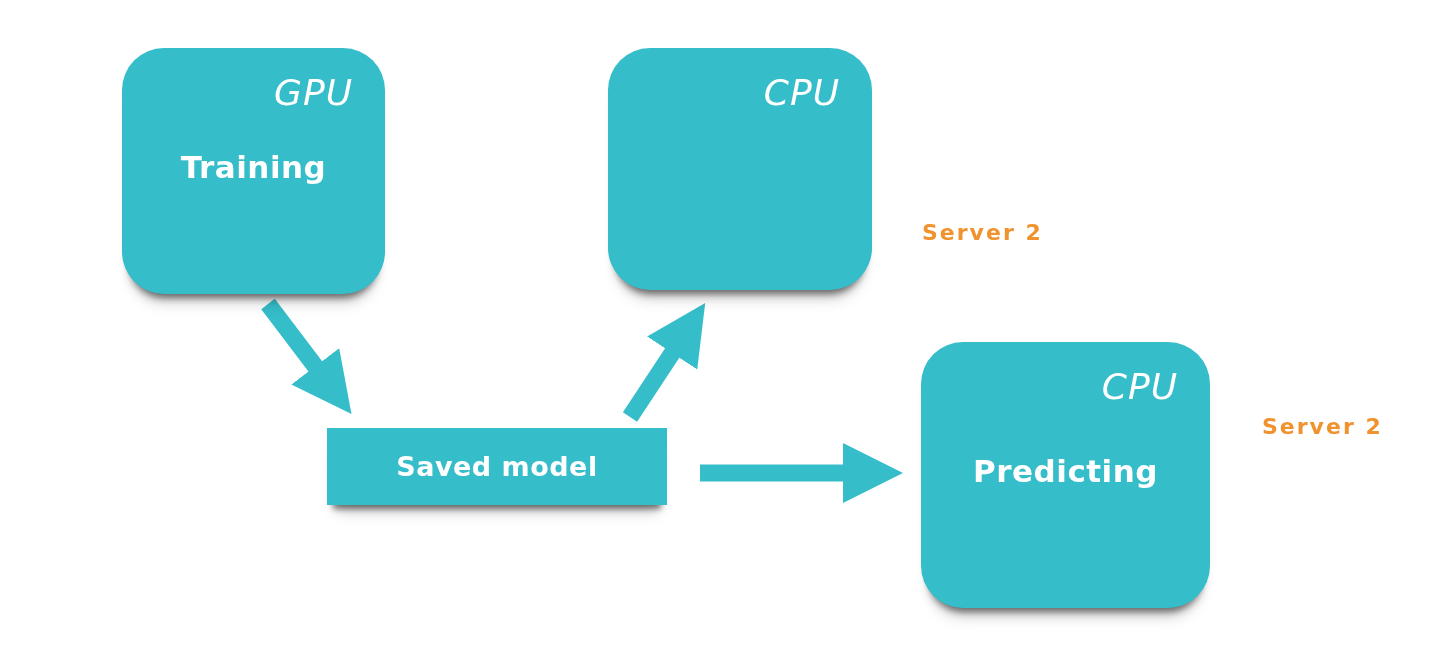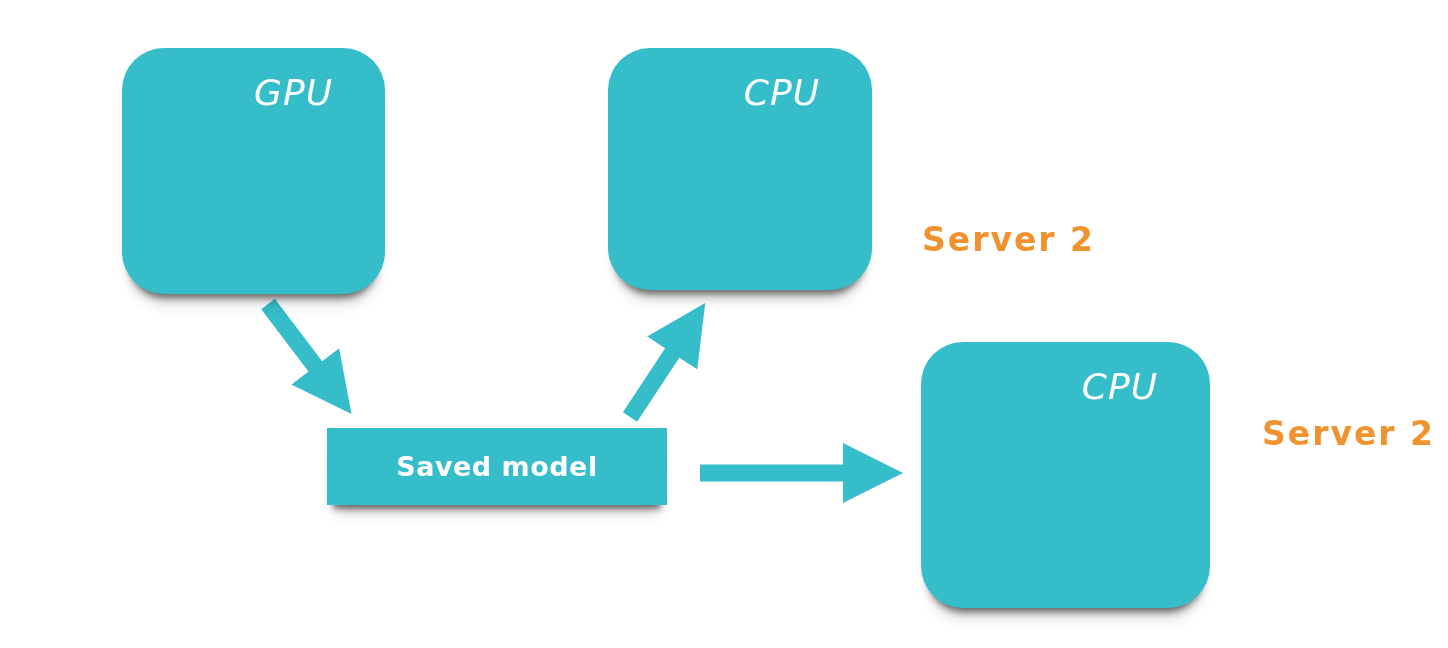--- a/index.html
+++ b/index.html
@@ -39,21 +39,21 @@
     align-items: center;
     justify-content: center;
   }
   .node-training   { left: 122px; top:  48px; width: 263px; height: 246px; }
   .node-validating { left: 608px; top:  48px; width: 264px; height: 242px; }
   .node-predicting { left: 921px; top: 342px; width: 289px; height: 266px; }
 
   .hw-label {
     position: absolute;
     top: 24px;
-    right: 52px;
+    right: 32px;
     color: var(--text-color);
     font-style: italic;
     font-weight: 300;
     font-size: 36px;
     letter-spacing: 1px;
   }
   .node-title {
     color: var(--text-color);
     font-weight: bold;
     font-size: 31px;
@@ -78,21 +78,21 @@
     font-weight: bold;
     font-size: 27px;
     letter-spacing: 0.5px;
   }
 
   .server-label {
     position: absolute;
     z-index: 2;
     color: var(--label-color);
     font-weight: bold;
-    font-size: 33px;
+    font-size: 22px;
     letter-spacing: 2px;
     white-space: nowrap;
   }
   .server-1 { left:  33px; top: 340px; }
   .server-2 { left: 922px; top: 220px; }
   .server-3 { left: 1262px; top: 414px; }
 </style>
 </head>
 <body>
 
@@ -104,28 +104,30 @@
         <path class="arrow-head" d="M0,0 L10,5 L0,10 Z"></path>
       </marker>
     </defs>
     <line class="arrow-line" x1="268" y1="304" x2="337" y2="395" marker-end="url(#ah)"></line>
     <line class="arrow-line" x1="630" y1="417" x2="692" y2="323" marker-end="url(#ah)"></line>
     <line class="arrow-line" x1="700" y1="473" x2="879" y2="473" marker-end="url(#ah)"></line>
   </svg>
 
   <div class="node node-training">
     <span class="hw-label">GPU</span>
+    <span class="node-title">Training</span>
   </div>
 
   <div class="node node-validating">
     <span class="hw-label">CPU</span>
   </div>
 
   <div class="node node-predicting">
     <span class="hw-label">CPU</span>
+    <span class="node-title">Predicting</span>
   </div>
 
   <div class="artifact">
     <span class="artifact-title">Saved model</span>
   </div>
 
   <div class="server-label server-2">Server 2</div>
   <div class="server-label server-3">Server 2</div>
 
 </div>

